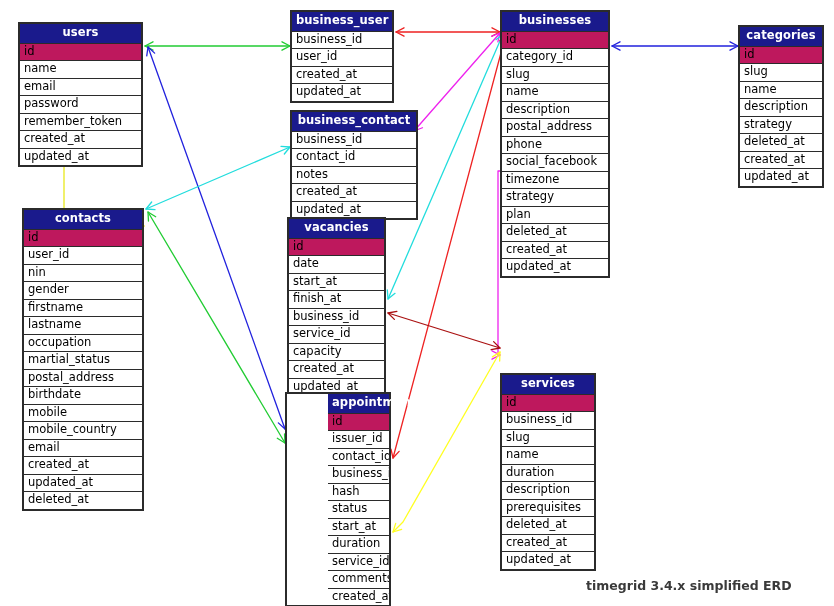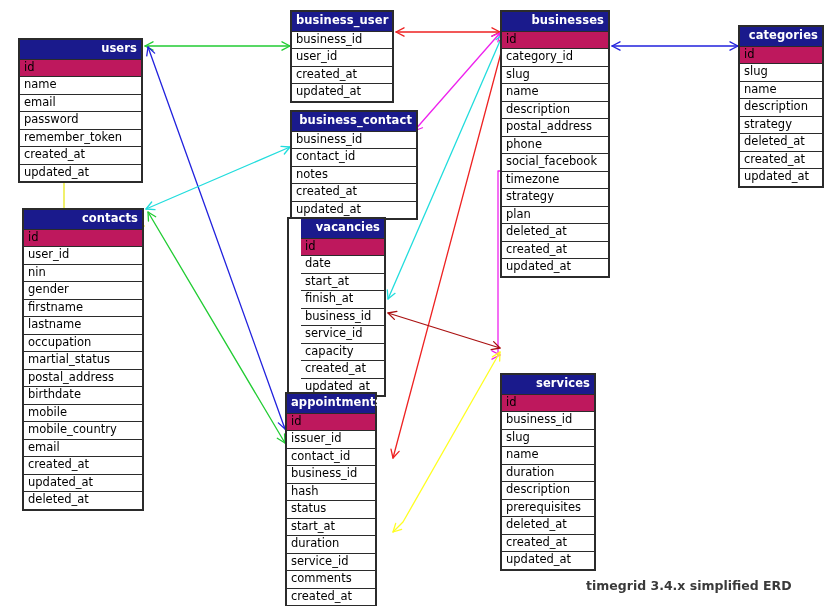--- a/index.html
+++ b/index.html
@@ -33,21 +33,21 @@
     border: 2px solid #2b2b2b;
     background: #ffffff;
     box-sizing: border-box;
     font-size: 11.5px;
     line-height: 1;
   }
   .entity-title {
     background: #1a1a8c;
     color: #ffffff;
     font-weight: bold;
-    text-align: right;
+    text-align: center;
     padding: 3px 4px 4px 4px;
     letter-spacing: 0.1px;
     border-bottom: 1px solid #2b2b2b;
     font-size: 11.5px;
   }
   .field {
     padding: 2px 3px 3px 4px;
     border-bottom: 1px solid #2b2b2b;
     color: #000000;
     white-space: nowrap;
@@ -110,21 +110,21 @@
       <polyline points="620,41.8 612,46 620,50.2" fill="none" stroke="#2222dd" stroke-width="1.3" stroke-linecap="round" stroke-linejoin="round"></polyline>
       <polyline points="388,313 500,348" fill="none" stroke="#aa1111" stroke-width="1.3" stroke-linecap="round" stroke-linejoin="round"></polyline>
       <polyline points="491.11140520454876,349.62261596265955 500,348 493.61691514689073,341.6049841471653" fill="none" stroke="#aa1111" stroke-width="1.3" stroke-linecap="round" stroke-linejoin="round"></polyline>
       <polyline points="396.88859479545124,311.37738403734045 388,313 394.38308485310927,319.3950158528347" fill="none" stroke="#aa1111" stroke-width="1.3" stroke-linecap="round" stroke-linejoin="round"></polyline>
       <polyline points="393,532 403,522 500,352" fill="none" stroke="#ffff22" stroke-width="1.3" stroke-linecap="round" stroke-linejoin="round"></polyline>
       <polyline points="499.68323201519365,361.02993123139936 500,352 492.3873500425568,356.86698681171833" fill="none" stroke="#ffff22" stroke-width="1.3" stroke-linecap="round" stroke-linejoin="round"></polyline>
       <polyline points="395.68700576850887,523.3732972695241 393,532 401.62670273047587,529.3129942314911" fill="none" stroke="#ffff22" stroke-width="1.3" stroke-linecap="round" stroke-linejoin="round"></polyline>
     </svg>
 
   <div id="entity-layer">
-      <div class="entity" style="left: 18px; top: 22px; width: 125px; margin-top: 16px;">
+      <div class="entity" style="left: 18px; top: 22px; width: 125px;">
         <div class="entity-title">users</div>
         <div class="field pk">id</div>
         <div class="field">name</div>
         <div class="field">email</div>
         <div class="field">password</div>
         <div class="field">remember_token</div>
         <div class="field">created_at</div>
         <div class="field">updated_at</div>
       </div>
       <div class="entity" style="left: 22px; top: 185px; width: 122px; margin-top: 23px;">
@@ -154,33 +154,33 @@
         <div class="field">updated_at</div>
       </div>
       <div class="entity" style="left: 290px; top: 110px; width: 128px;">
         <div class="entity-title">business_contact</div>
         <div class="field">business_id</div>
         <div class="field">contact_id</div>
         <div class="field">notes</div>
         <div class="field">created_at</div>
         <div class="field">updated_at</div>
       </div>
-      <div class="entity" style="left: 287px; top: 217px; width: 99px; padding-left: 12px;">
+      <div class="entity" style="left: 287px; top: 217px; width: 99px;">
         <div class="entity-title">vacancies</div>
         <div class="field pk">id</div>
         <div class="field">date</div>
         <div class="field">start_at</div>
         <div class="field">finish_at</div>
         <div class="field">business_id</div>
         <div class="field">service_id</div>
         <div class="field">capacity</div>
         <div class="field">created_at</div>
         <div class="field">updated_at</div>
       </div>
-      <div class="entity" style="left: 285px; top: 392px; width: 92px;">
+      <div class="entity" style="left: 285px; top: 392px; width: 106px; padding-left: 41px;">
         <div class="entity-title">appointments</div>
         <div class="field pk">id</div>
         <div class="field">issuer_id</div>
         <div class="field">contact_id</div>
         <div class="field">business_id</div>
         <div class="field">hash</div>
         <div class="field">status</div>
         <div class="field">start_at</div>
         <div class="field">duration</div>
         <div class="field">service_id</div>

